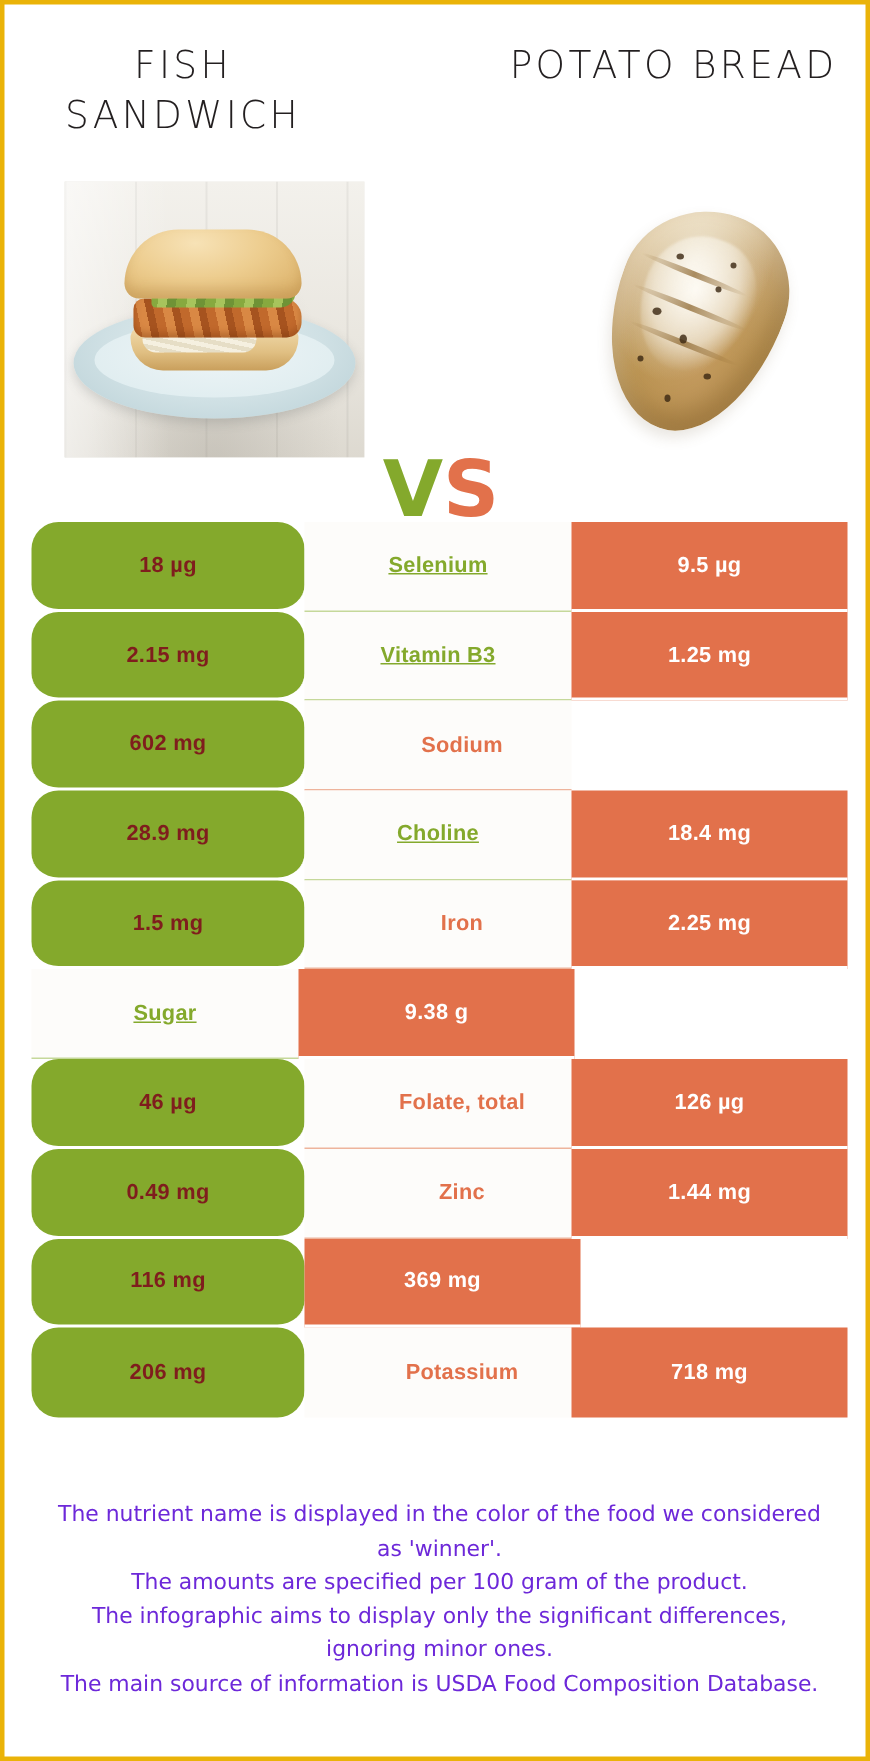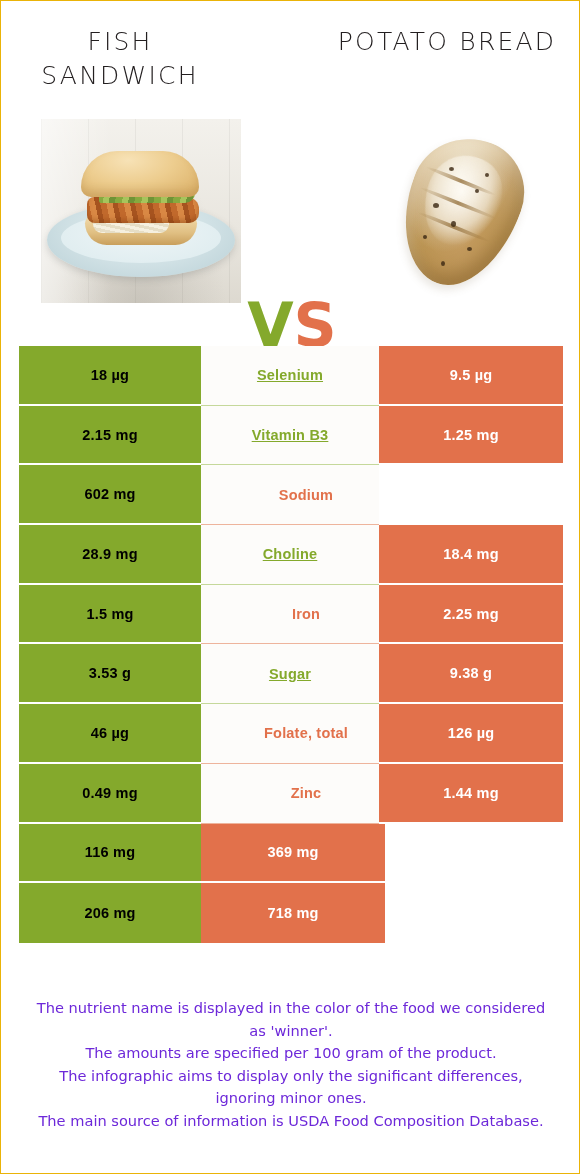--- a/index.html
+++ b/index.html
@@ -8,21 +8,21 @@
     background:#ffffff;
     font-family:"Liberation Sans", sans-serif;
     -webkit-font-smoothing:antialiased;
     overflow:hidden;
     position:relative;
   }
   .page{
     position:relative;
     width:580px;height:1174px;
     box-sizing:border-box;
-    border:1px solid #eab308;
+    border:3px solid #eab308;
     background:#fff;
   }
 
   
   .titles{
     position:absolute;top:24px;left:0;width:580px;height:70px;
     display:flex;
   }
   .title-col{
     flex:1 1 50%;
@@ -147,21 +147,21 @@
   }
   .s1{left:34px;top:50px;width:76px;height:4px;}
   .s2{left:28px;top:72px;width:82px;height:4px;}
   .s3{left:26px;top:96px;width:78px;height:4px;}
   .speck{position:absolute;background:#3d2a14;border-radius:50%;opacity:.82;}
 
   
   .vs{
     position:absolute;left:236px;top:178px;width:110px;height:70px;
     text-align:center;
-    font-size:60px;line-height:68px;
+    font-size:52px;line-height:68px;
     font-weight:700;
     letter-spacing:0px;
     font-family:"DejaVu Sans", sans-serif;
   }
   .vs .v{color:#84a92c;}
   .vs .s{color:#e2714b;}
 
   
   .table{
     position:absolute;left:18px;top:345px;width:544px;
@@ -175,22 +175,23 @@
   .cell{
     display:flex;align-items:center;justify-content:center;
     box-sizing:border-box;
     font-size:14.5px;
     font-weight:600;
     letter-spacing:.2px;
   }
   .cell.left{
     width:182px;
     background:#84a92c;
-    color:#000000;
+    color:#7f1d1d;
     border-bottom:2px solid #ffffff;
+    border-radius:18px;
   }
   .cell.mid{
     width:178px;
     background:#fdfcfa;
     font-size:14.5px;
     font-weight:600;
   }
   .cell.right{
     width:184px;
     background:#e2714b;
@@ -285,40 +286,40 @@
         <div class="cell left">28.9 mg</div>
         <div class="cell mid">Choline</div>
         <div class="cell right">18.4 mg</div>
       </div>
       <div class="row win-orange">
         <div class="cell left">1.5 mg</div>
         <div class="cell mid">Iron</div>
         <div class="cell right">2.25 mg</div>
       </div>
       <div class="row win-green">
-        <div class="cell left">3.53 g</div>
         <div class="cell mid">Sugar</div>
         <div class="cell right">9.38 g</div>
       </div>
       <div class="row win-orange">
         <div class="cell left">46 µg</div>
         <div class="cell mid">Folate, total</div>
         <div class="cell right">126 µg</div>
       </div>
       <div class="row win-orange">
         <div class="cell left">0.49 mg</div>
         <div class="cell mid">Zinc</div>
         <div class="cell right">1.44 mg</div>
       </div>
       <div class="row win-orange">
         <div class="cell left">116 mg</div>
         <div class="cell right">369 mg</div>
       </div>
       <div class="row win-orange">
         <div class="cell left">206 mg</div>
+        <div class="cell mid">Potassium</div>
         <div class="cell right">718 mg</div>
       </div>
     </div>
 
   <div class="footer">
     <p>The nutrient name is displayed in the color of the food we considered as 'winner'.</p>
     <p>The amounts are specified per 100 gram of the product.</p>
     <p>The infographic aims to display only the significant differences, ignoring minor ones.</p>
     <p>The main source of information is USDA Food Composition Database.</p>
   </div>

